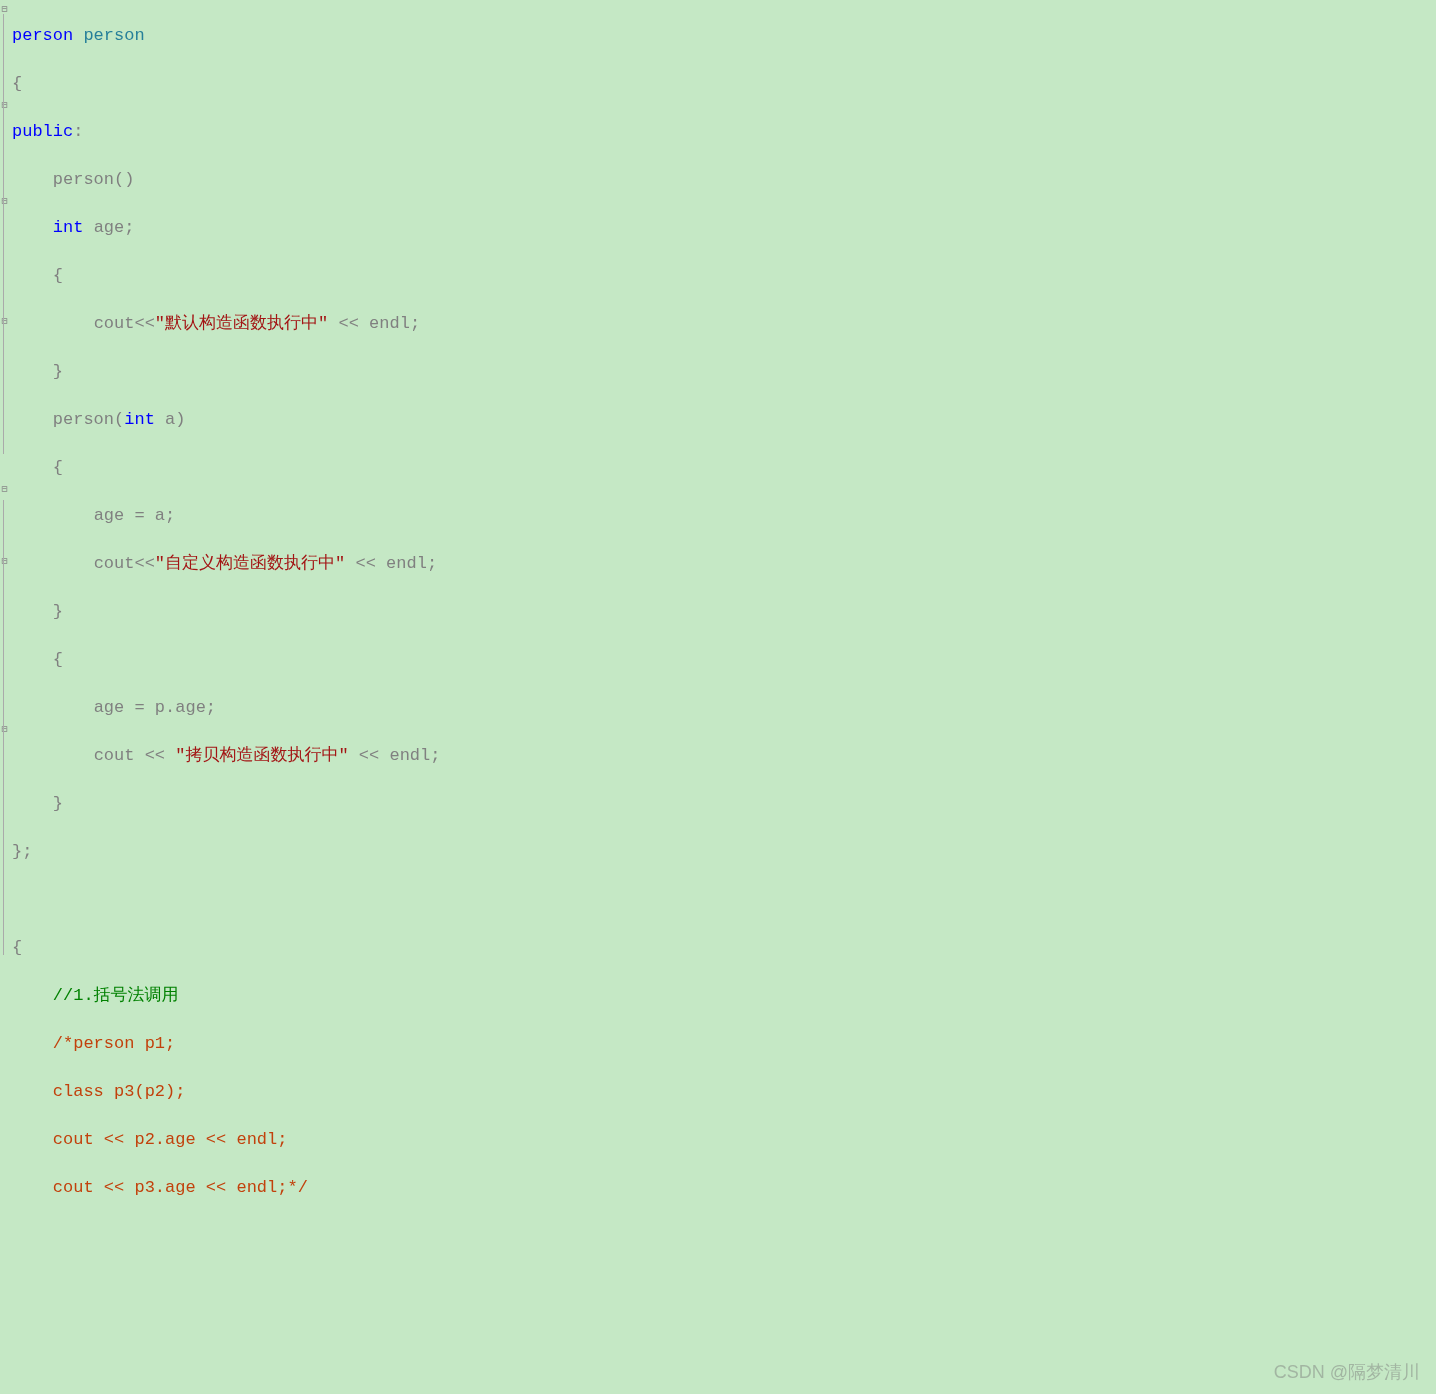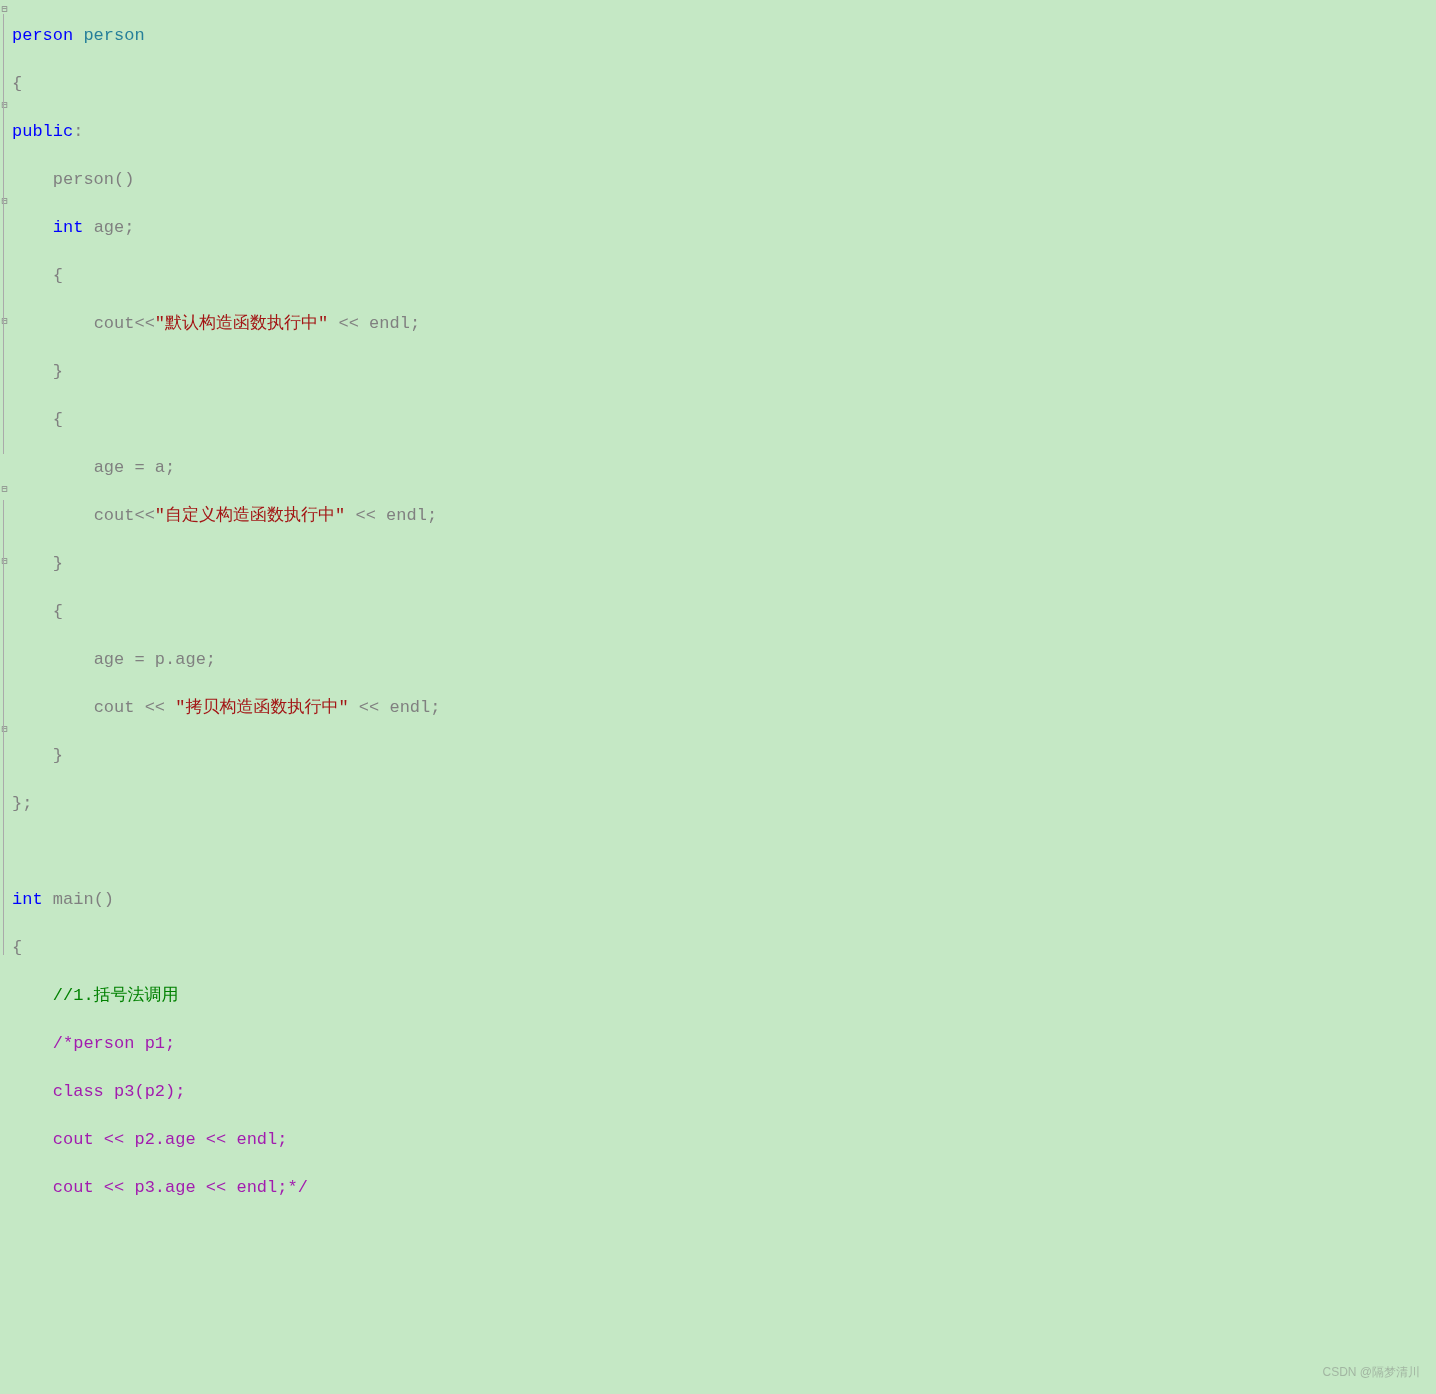--- a/index.html
+++ b/index.html
@@ -44,28 +44,28 @@
       top: 0;
       white-space: pre;
     }
     .line { height: 24px; }
     .kw { color: #0000ff; }
     .cls { color: #267f99; }
     .ident { color: #808080; }
     .brace { color: #808080; }
     .string { color: #a31515; }
     .comment-g { color: #008000; text-align: center; }
-    .comment-b { color: #a21caf; }
+    .comment-b { color: #c2410c; }
     .watermark {
       position: absolute;
       right: 16px;
       bottom: 10px;
       color: rgba(120,120,120,0.45);
       font-family: sans-serif;
-      font-size: 12px;
+      font-size: 18px;
     }
   </style>
 </head>
 <body>
 
 <div class="gutter">
   <span class="fold" style="top:5px">⊟</span>
   <span class="fold" style="top:101px">⊟</span>
   <span class="fold" style="top:197px">⊟</span>
   <span class="fold" style="top:317px">⊟</span>
@@ -78,31 +78,31 @@
 
 <div class="code">
 <div class="line"><span class="kw">person</span> <span class="cls">person</span></div>
 <div class="line"><span class="brace">{</span></div>
 <div class="line"><span class="kw">public</span><span class="brace">:</span></div>
 <div class="line">    <span class="ident">person</span><span class="brace">()</span></div>
 <div class="line">    <span class="kw">int</span> <span class="ident">age</span><span class="brace">;</span></div>
 <div class="line">    <span class="brace">{</span></div>
 <div class="line">        <span class="ident">cout</span><span class="brace">&lt;&lt;</span><span class="string">"默认构造函数执行中"</span><span class="brace"> &lt;&lt; </span><span class="ident">endl</span><span class="brace">;</span></div>
 <div class="line">    <span class="brace">}</span></div>
+<div class="line">    <span class="ident">person</span><span class="brace">(</span><span class="kw">int</span> <span class="ident">a</span><span class="brace">)</span></div>
 <div class="line">    <span class="brace">{</span></div>
 <div class="line">        <span class="ident">age</span><span class="brace"> = </span><span class="ident">a</span><span class="brace">;</span></div>
 <div class="line">        <span class="ident">cout</span><span class="brace">&lt;&lt;</span><span class="string">"自定义构造函数执行中"</span><span class="brace"> &lt;&lt; </span><span class="ident">endl</span><span class="brace">;</span></div>
 <div class="line">    <span class="brace">}</span></div>
 <div class="line">    <span class="brace">{</span></div>
 <div class="line">        <span class="ident">age</span><span class="brace"> = </span><span class="ident">p</span><span class="brace">.</span><span class="ident">age</span><span class="brace">;</span></div>
 <div class="line">        <span class="ident">cout</span><span class="brace"> &lt;&lt; </span><span class="string">"拷贝构造函数执行中"</span><span class="brace"> &lt;&lt; </span><span class="ident">endl</span><span class="brace">;</span></div>
 <div class="line">    <span class="brace">}</span></div>
 <div class="line"><span class="brace">};</span></div>
 <div class="line"></div>
-<div class="line"><span class="kw">int</span> <span class="ident">main</span><span class="brace">()</span></div>
 <div class="line"><span class="brace">{</span></div>
 <div class="line">    <span class="comment-g">//1.括号法调用</span></div>
 <div class="line">    <span class="comment-b">/*person p1;</span></div>
 <div class="line">    <span class="comment-b">class p3(p2);</span></div>
 <div class="line">    <span class="comment-b">cout &lt;&lt; p2.age &lt;&lt; endl;</span></div>
 <div class="line">    <span class="comment-b">cout &lt;&lt; p3.age &lt;&lt; endl;*/</span></div>
 <div class="line"></div>
 
 
 

